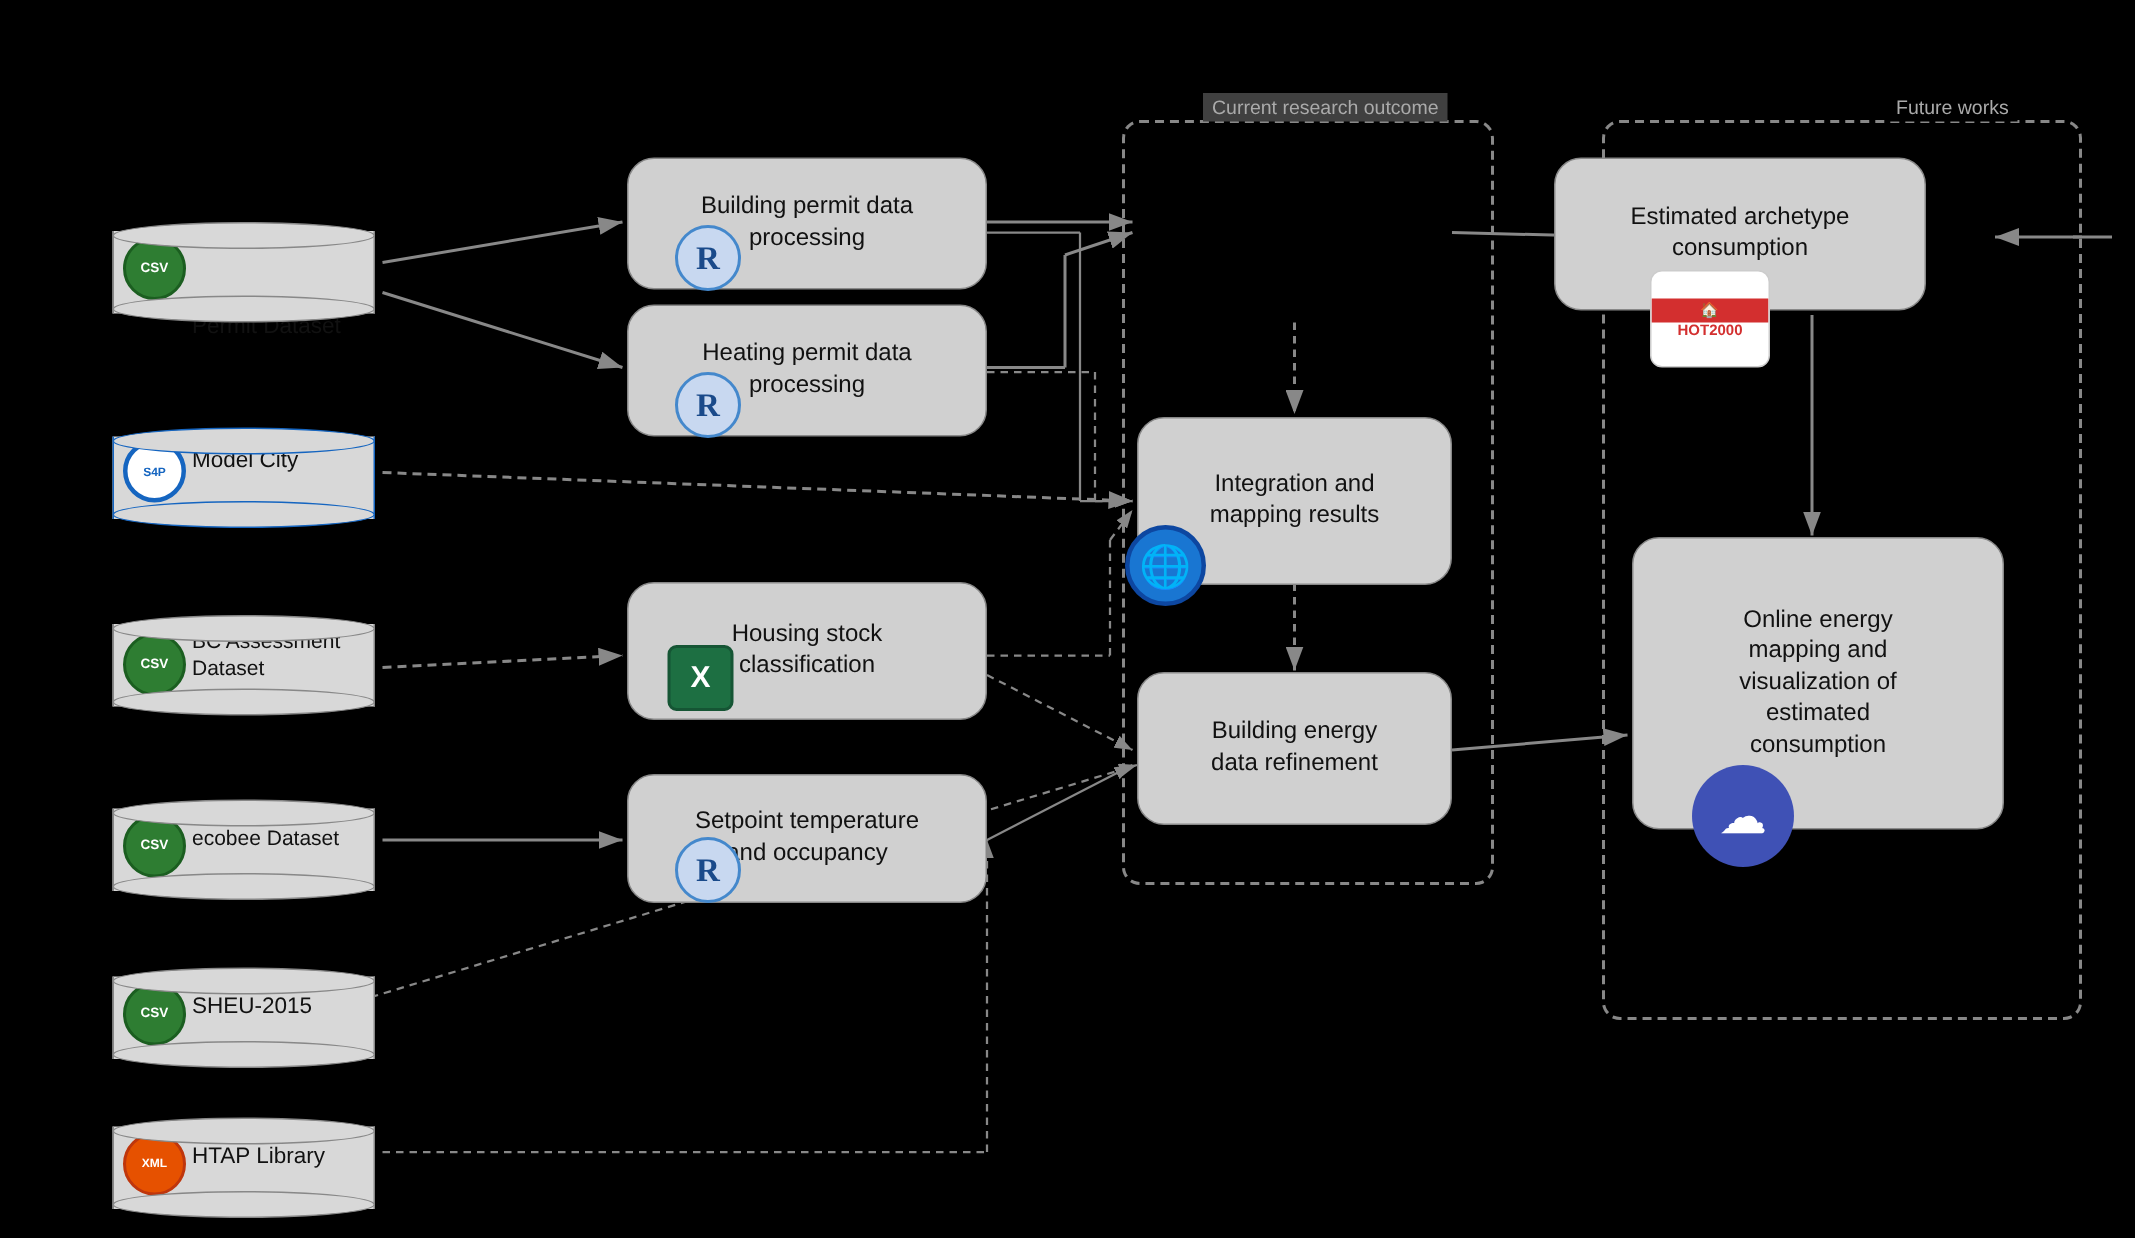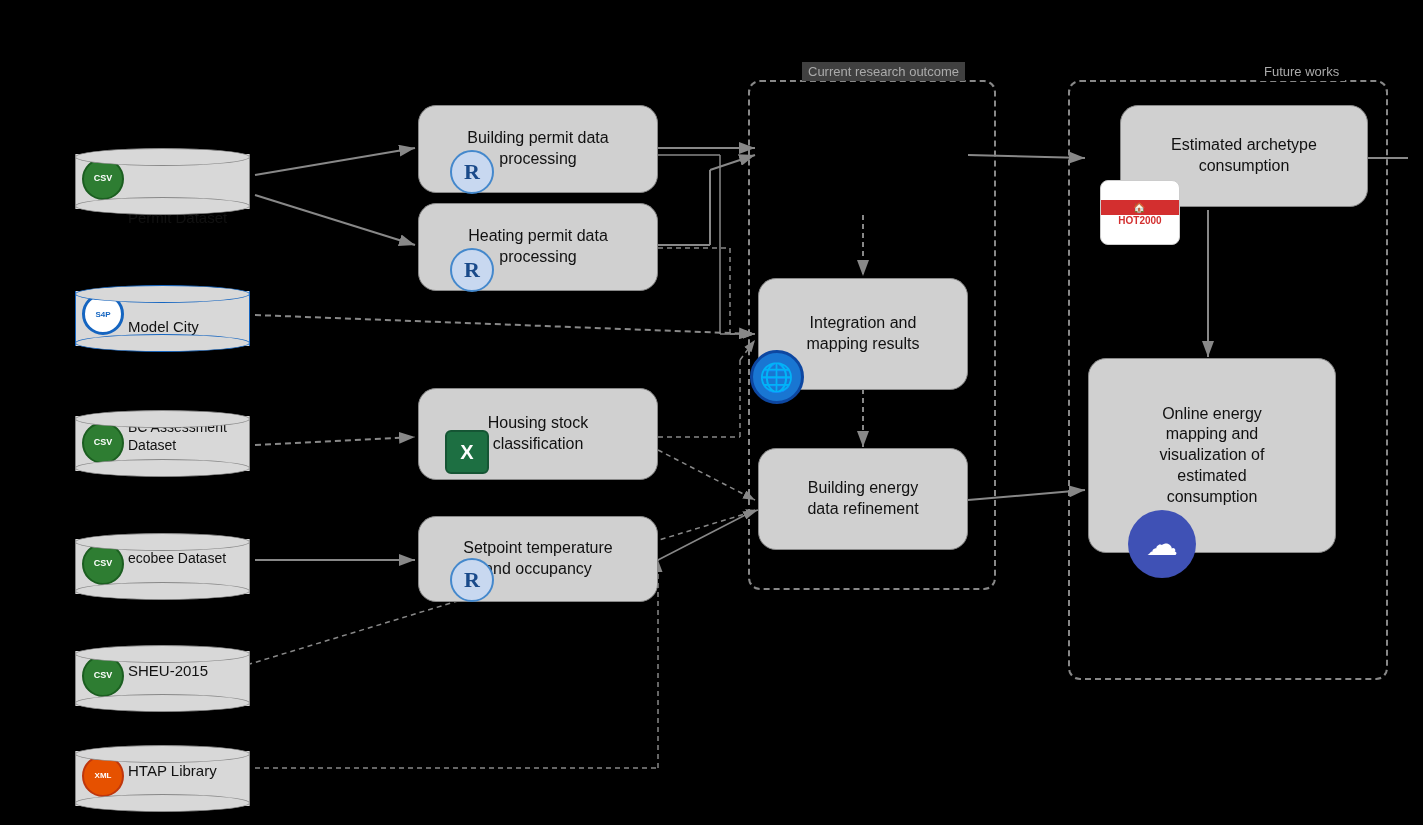--- a/index.html
+++ b/index.html
@@ -261,21 +261,21 @@
   <div class="icon-circle icon-csv-green" style="left:82px; top:158px;">
     <span style="font-size:9px; line-height:1.1; text-align:center;">CSV</span>
   </div>
 
   <div class="cylinder" style="position:absolute; left:75px; top:285px;">
     <div class="cyl-top" style="width:175px; border-color:#1565c0;"></div>
     <div class="cyl-body" style="width:175px; height:55px; margin-top:-2px; margin-bottom:-2px; border-radius:0; border-top:none; border-bottom:none; border-color:#1565c0;">
     </div>
     <div class="cyl-bottom" style="width:175px; border-color:#1565c0;"></div>
   </div>
-  <div style="position:absolute; left:128px; top:318px; color:#111; font-size:15px;text-align:center;">Model City</div>
+  <div style="position:absolute; left:128px; top:298px; color:#111; font-size:15px;text-align:center;">Model City</div>
 
   <div class="icon-circle icon-s4p-blue" style="left:82px; top:293px; border:3px solid #1565c0;">
     <span style="font-size:8px; color:#1565c0; font-weight:bold;">S4P</span>
   </div>
 
   <div class="cylinder" style="position:absolute; left:75px; top:410px;">
     <div class="cyl-top" style="width:175px;"></div>
     <div class="cyl-body" style="width:175px; height:55px; margin-top:-2px; margin-bottom:-2px; border-radius:0; border-top:none; border-bottom:none;">
     </div>
     <div class="cyl-bottom" style="width:175px;"></div>
@@ -346,21 +346,21 @@
   <div class="box" style="left:758px; top:278px; width:210px; height:112px; font-size:16px;">
     Integration and<br>mapping results
   </div>
 
   <div class="globe-icon" style="left:750px; top:350px;">🌐</div>
 
   <div class="box" style="left:758px; top:448px; width:210px; height:102px; font-size:16px;">
     Building energy<br>data refinement
   </div>
 
-  <div class="box" style="left:1120px; top:105px; width:248px; height:102px; font-size:16px;">
+  <div class="box" style="left:1036px; top:105px; width:248px; height:102px; font-size:16px;">
     Estimated  archetype<br>consumption
   </div>
 
   <div style="position:absolute; left:1100px; top:180px; width:80px; height:65px; background:#fff; border-radius:8px; border:1px solid #ccc; display:flex; flex-direction:column; align-items:center; justify-content:center; overflow:hidden;">
     <div style="background:#d32f2f; width:100%; text-align:center; color:#fff; font-size:10px; padding:2px; font-weight:bold;">🏠</div>
     <div style="font-size:10px; font-weight:bold; color:#d32f2f; line-height:1.1; text-align:left;">HOT2000</div>
   </div>
 
   <div class="box" style="left:1088px; top:358px; width:248px; height:195px; font-size:16px;">
     Online energy<br>mapping and<br>visualization of<br>estimated<br>consumption

